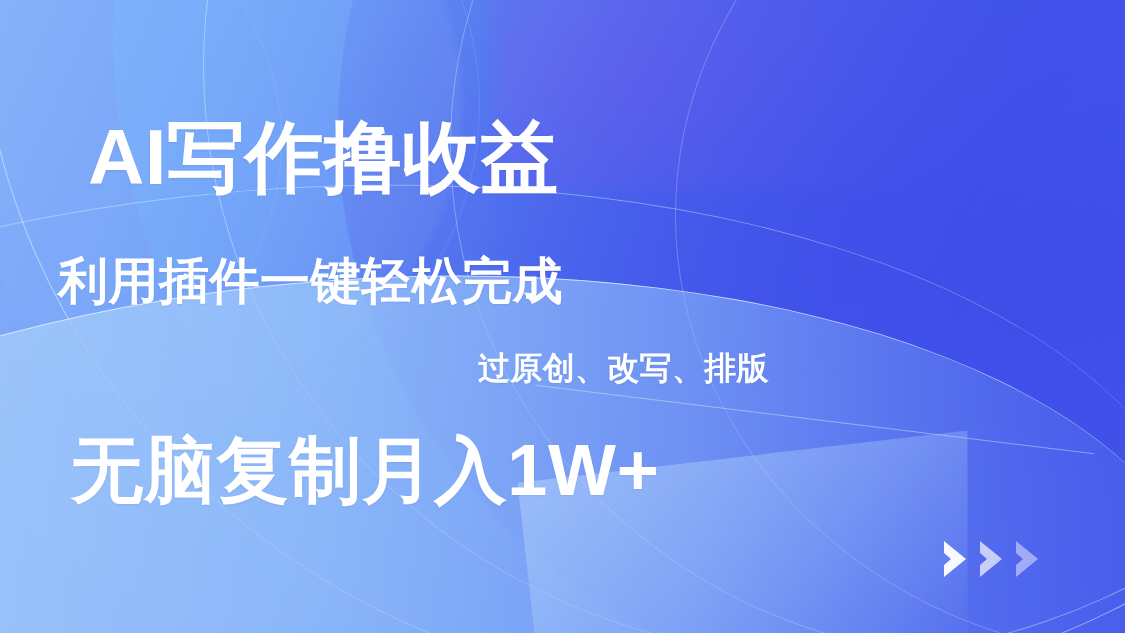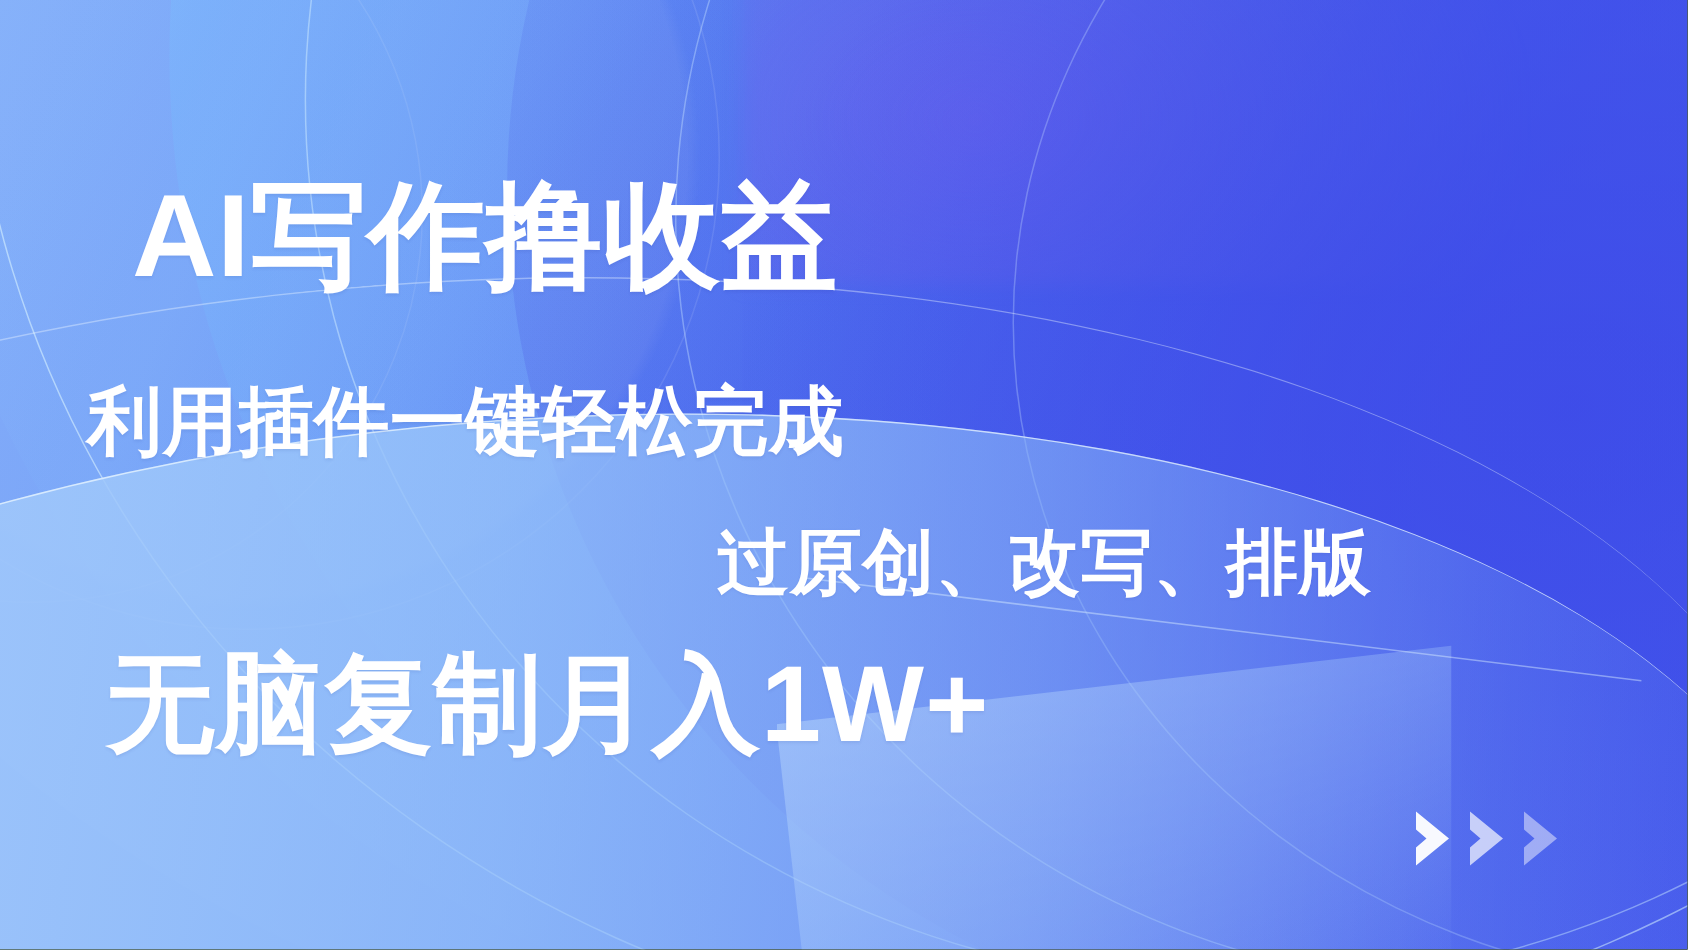--- a/index.html
+++ b/index.html
@@ -5,21 +5,21 @@
 <style>
   html,body{margin:0;padding:0;background:#222;}
   *{box-sizing:border-box;}
 
   .poster{
     position:relative;
     width:1125px;
     height:633px;
     overflow:hidden;
     font-family:"Liberation Sans","DejaVu Sans",sans-serif;
-    background:#4d7c0f;
+    background:#0c4a6e;
   }
 
   
   .bg-base{
     position:absolute; inset:0;
     background:
       linear-gradient(112deg,
         #74a2f8 0%,
         #6d9bf7 14%,
         #5f8df5 28%,
@@ -150,21 +150,21 @@
   .txt{
     position:absolute;
     color:#ffffff;
     font-weight:700;
     white-space:nowrap;
     letter-spacing:.01em;
     text-shadow:0 1px 2px rgba(40,60,150,.10);
   }
   .line-1{ left:88px;  top:118px; font-size:78px; line-height:1; letter-spacing:.005em; }
   .line-2{ left:58px;  top:256px; font-size:50px; line-height:1;text-align:center; }
-  .line-3{ left:478px; top:352px; font-size:48px; line-height:1; }
+  .line-3{ left:478px; top:352px; font-size:32px; line-height:1; }
   .line-4{ left:71px;  top:434px; font-size:72px; line-height:1; }
 
   
   .chevrons{
     position:absolute;
     left:940px; top:536px;
     width:106px; height:46px;
     display:flex; align-items:center; gap:2px;
   }
   .chev{ display:block; }

